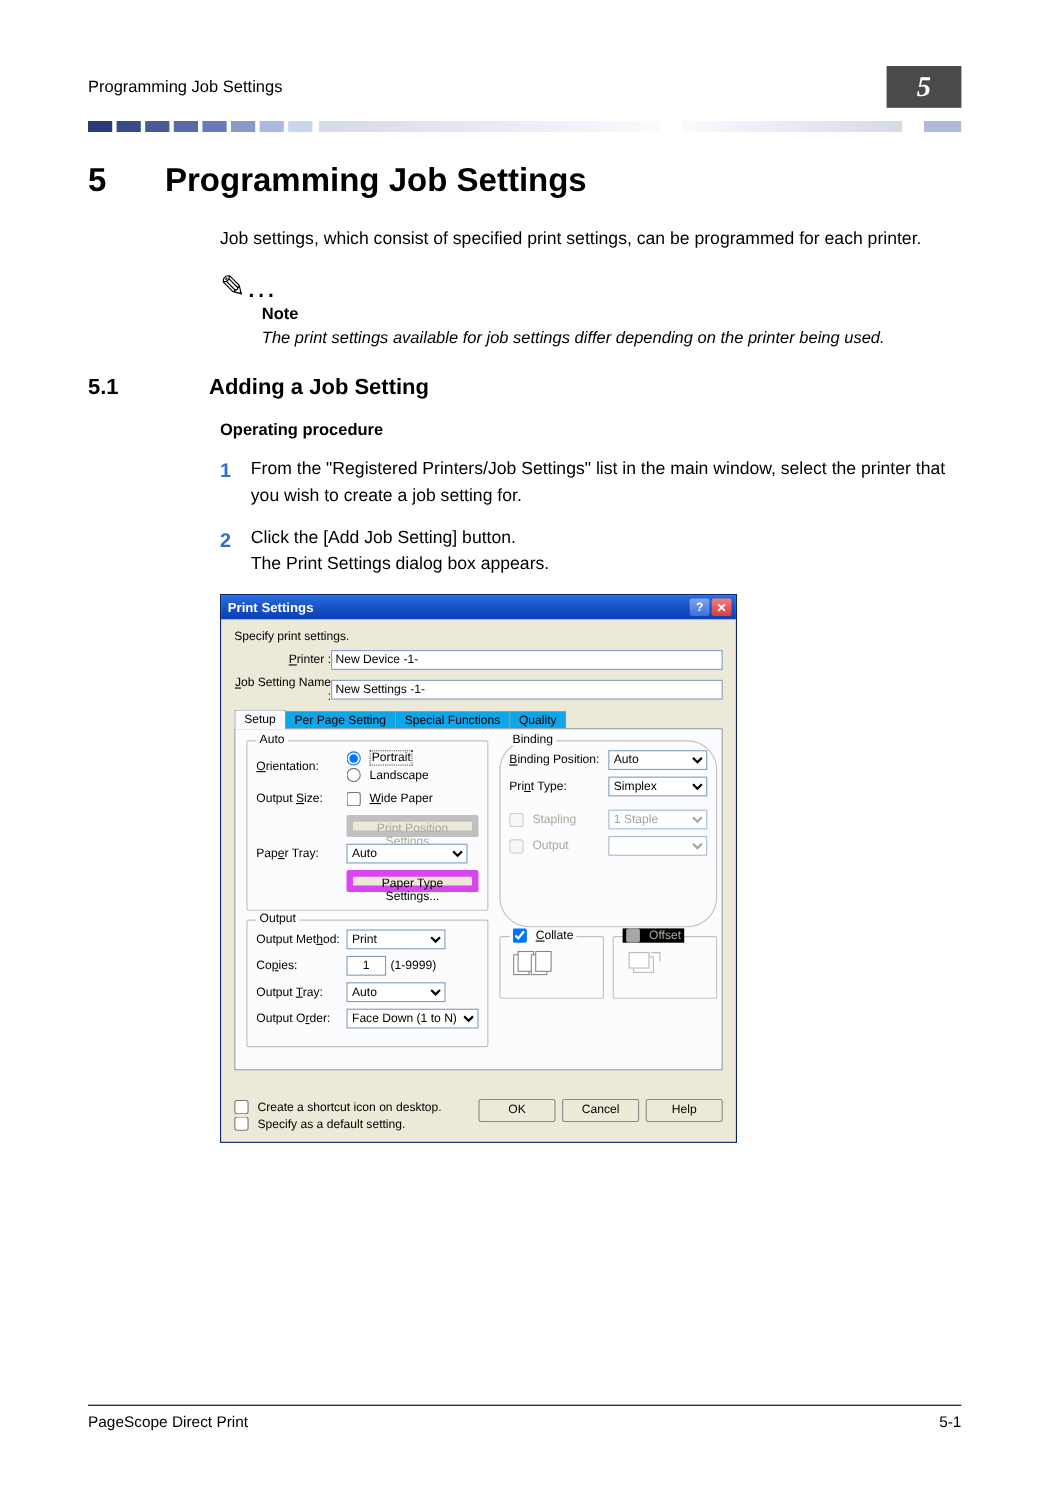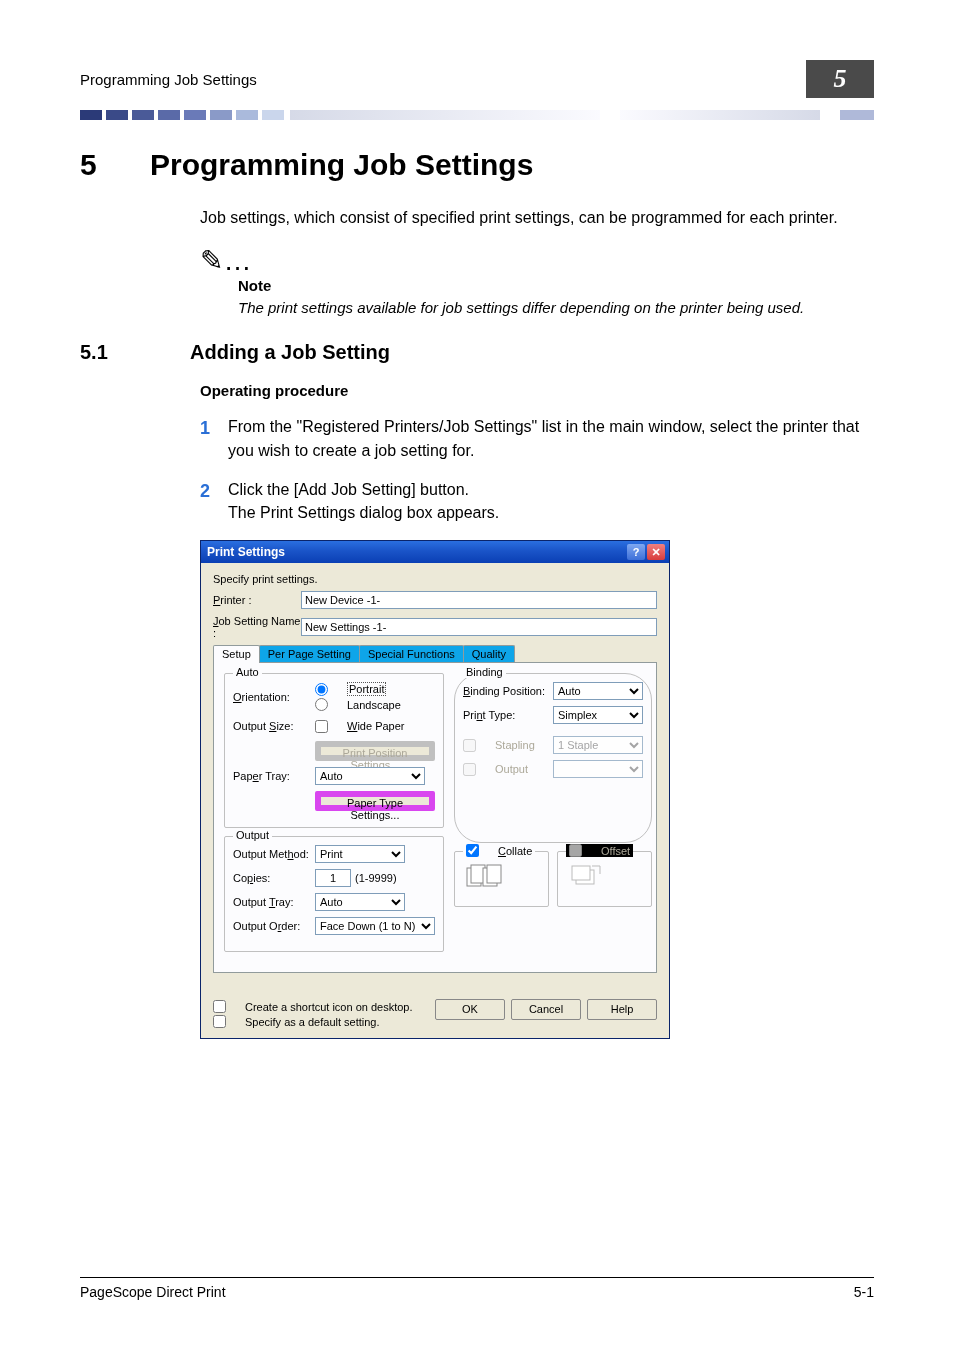--- a/index.html
+++ b/index.html
@@ -25,34 +25,34 @@
   .step .st { flex: 1; line-height: 1.45; }
   .dialog-wrap { margin-left: 120px; margin-top: 6px; }
   .dialog { width: 470px; border: 1px solid #0a246a; font-family: Tahoma, Arial, sans-serif; font-size: 11px; color: #000; background: #ece9d8; }
   .titlebar { height: 22px; background: linear-gradient(to bottom, #2a6fe0 0%, #1a54c8 45%, #0a3fb4 100%); color: #fff; display: flex; align-items: center; padding: 0 4px 0 6px; font-weight: bold; font-size: 12px; }
   .titlebar .spacer { flex: 1; }
   .winbtn { width: 18px; height: 16px; margin-left: 2px; display: flex; align-items: center; justify-content: center; border-radius: 2px; font-size: 11px; font-weight: bold; }
   .winbtn.help { background: linear-gradient(#7fa8f0,#3d6fd8); }
   .winbtn.close { background: linear-gradient(#f08080,#d83d3d); }
   .dlg-body { padding: 10px 12px 10px 12px; }
   .toprow { display: flex; align-items: center; margin-bottom: 6px; }
-  .toprow .lbl { width: 88px; }
+  .toprow .lbl { width: 88px; text-align: right; }
   .toprow input[type=text] { flex: 1; height: 18px; border: 1px solid #7f9db9; background: #fff; padding: 0 3px; font-size: 11px; }
-  .tabs { display: flex; margin-top: 6px; position: relative; }
+  .tabs { display: flex; margin-top: 6px; position: relative; align-items: flex-end; }
   .tab { border: 1px solid #919b9c; border-bottom: none; padding: 2px 8px; font-size: 11px; background: #0ea5e9; position: relative; border-radius: 2px 2px 0 0; margin-right: -1px; }
   .tab.sel { background: #fcfcfe; z-index: 2; padding-bottom: 3px; }
   .tabpanel { border: 1px solid #919b9c; background: #fcfcfe; padding: 10px 10px 12px 10px; position: relative; top: -1px; }
   .cols { display: flex; gap: 10px; }
   .group { border: 1px solid #c0c0c0; border-radius: 2px; padding: 8px 8px 10px 8px; position: relative; margin-bottom: 8px; background: #fcfcfe; }
   .group .legend { position: absolute; top: -8px; left: 8px; background: #fcfcfe; padding: 0 3px; font-size: 11px; }
   .frow { display: flex; align-items: center; margin-bottom: 6px; min-height: 18px; }
   .frow .flbl { width: 82px; font-size: 11px; }
   .frow .flbl2 { width: 90px; font-size: 11px; }
   .frow .ctrl { flex: 1; display: flex; align-items: center; gap: 4px; }
-  .radio, .check { display: inline-flex; align-items: center; gap: 19px; font-size: 11px; }
+  .radio, .check { display: inline-flex; align-items: center; gap: 8px; font-size: 11px; }
   .radio input, .check input { margin: 0; }
   select.sel { height: 18px; border: 1px solid #7f9db9; background: #fff; font-size: 11px; width: 110px; }
   select.seln { height: 18px; border: 1px solid #7f9db9; background: #fff; font-size: 11px; width: 90px; }
   .btn { height: 20px; border: 6px solid #d946ef; background: #ece9d8; font-size: 11px; padding: 0 6px; border-radius: 2px; }
   .btn.dis { color: #aca899; border-color: #c0c0c0; }
   .disabled { color: #aca899; }
   input.spin { width: 36px; height: 18px; border: 1px solid #7f9db9; text-align: right; padding-right: 14px; font-size: 11px; background: #fff; }
   .illus { width: 40px; height: 34px; border: 0; display: inline-block; }
   .dlg-foot { display: flex; justify-content: flex-end; gap: 6px; padding: 6px 12px 10px 12px; align-items: center; }
   .dlg-foot .left { flex: 1; display: flex; flex-direction: column; gap: 2px; margin-top: 10px; }

